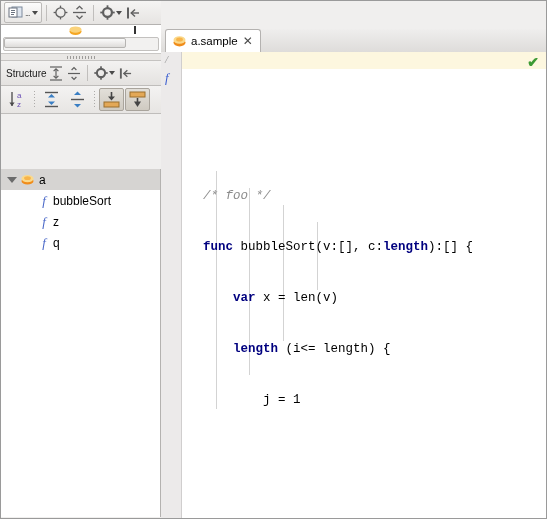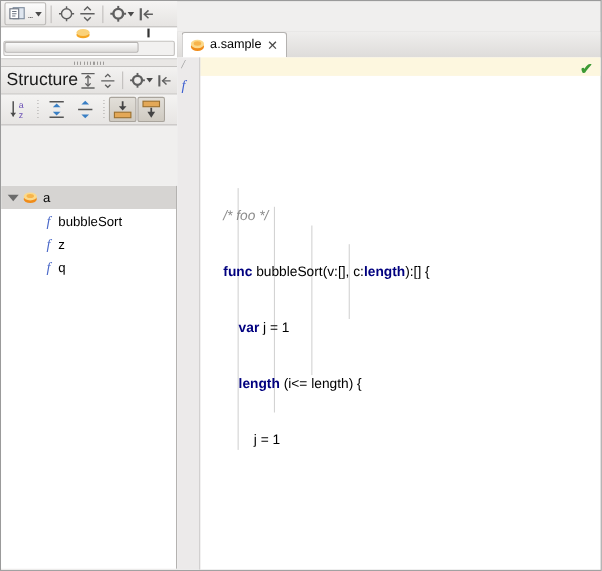--- a/index.html
+++ b/index.html
@@ -25,21 +25,21 @@
   .preview{position:relative;height:28px;background:#ffffff;border-bottom:1px solid #c9c7c5;overflow:hidden;}
   .preview .mini-icon{position:absolute;left:68px;top:1px;width:13px;height:9px;}
   .preview .mini-mark{position:absolute;left:133px;top:1px;width:2px;height:8px;background:#333;}
   .hscroll{position:absolute;left:2px;right:2px;bottom:2px;height:12px;background:#f2f1f0;border:1px solid #c3c1bf;border-radius:2px;}
   .hscroll .thumb{position:absolute;left:0;top:0;width:122px;height:10px;background:linear-gradient(#fbfbfb,#dedcda);border:1px solid #b6b4b2;border-radius:2px;box-sizing:border-box;}
 
   .splitter{height:6px;background:#e9e7e5;border-bottom:1px solid #c5c3c1;display:flex;align-items:center;justify-content:center;}
   .splitter .grip{width:28px;height:3px;background:repeating-linear-gradient(90deg,#9d9b99 0 1px,transparent 1px 3px);}
 
   .tw-header{height:24px;background:linear-gradient(#f3f2f1,#e4e2e0);border-bottom:1px solid #bfbdbb;display:flex;align-items:center;padding-left:5px;}
-  .tw-title{font-size:16px;color:#1a1a1a;margin-right:0;}
+  .tw-title{font-size:10px;color:#1a1a1a;margin-right:0;}
 
   .struct-toolbar{height:27px;background:linear-gradient(#f4f3f2,#e7e5e3);border-bottom:1px solid #bfbdbb;display:flex;align-items:center;padding:0 4px;gap:1px;}
   .sbtn{width:25px;height:23px;display:flex;align-items:center;justify-content:center;border:1px solid transparent;border-radius:2px;box-sizing:border-box;}
   .sbtn.on{background:linear-gradient(#e2dfd9,#cfcac1);border:1px solid #a9a49c;}
   .dotsep{width:1px;height:18px;background:repeating-linear-gradient(#aeacaa 0 1px,transparent 1px 3px);margin:0 3px;}
   .tree-wrap{position:absolute;left:0;top:168px;width:159px;bottom:1px;background:#ffffff;border-right:1px solid #b4b2b0;overflow:hidden;}
   .node{height:21px;display:flex;align-items:center;font-size:12px;color:#000;}
   .node.sel{background:#d6d4d2;}
   .tri{width:0;height:0;border-left:5px solid transparent;border-right:5px solid transparent;border-top:6px solid #6b6b6b;margin:0 4px 0 6px;}
   .pkg-ico{width:13px;height:11px;margin-right:5px;}
@@ -52,21 +52,21 @@
   .tab{height:22px;display:flex;align-items:center;gap:5px;padding:0 7px;background:#ffffff;border:1px solid #b4b2b0;border-bottom:1px solid #ffffff;border-radius:3px 3px 0 0;font-size:11.5px;position:relative;top:1px;}
   .tab-ico{width:13px;height:12px;}
   .tab-x{font-size:12px;color:#4a4a4a;line-height:1;}
 
   .editor{position:absolute;left:0;top:23px;right:0;bottom:0;background:#ffffff;overflow:hidden;}
   .gutter{position:absolute;left:0;top:0;width:20px;bottom:0;background:#eceaea;border-right:1px solid #d0cece;}
   .g-icon{position:absolute;left:4px;font-family:"Liberation Serif",serif;font-style:italic;font-size:13px;color:#3c5fd0;}
   .hl-line{position:absolute;left:21px;right:0;top:0;height:17px;background:#fdf7df;}
   .check{position:absolute;right:7px;top:3px;font-size:14px;color:#3c9a34;font-weight:bold;line-height:1;}
   .code{position:absolute;left:21px;top:0;right:0;bottom:0;
-    font-family:Liberation Sans, sans-serif;
+    font-family:Liberation Mono, monospace;
     font-size:12.5px;line-height:17px;white-space:pre;padding-left:21px;box-sizing:border-box;}
   .ln{height:17px;position:relative;}
   .kw{color:#00007f;font-weight:bold;text-align:right;}
   .cm{color:#8c8c8c;font-style:italic;}
   .vline{position:absolute;width:1px;background:#d3d3d3;}
 </style>
 </head>
 <body>
 
 <div class="app">
@@ -271,21 +271,21 @@
 
       <div class="code">
         
         <div class="vline" style="left:34px;top:119px;height:238px;"></div>
         <div class="vline" style="left:67px;top:136px;height:187px;"></div>
         <div class="vline" style="left:101px;top:153px;height:136px;"></div>
         <div class="vline" style="left:135px;top:170px;height:68px;"></div>
 
         <div class="ln"><span class="cm">/* foo */</span></div>
         <div class="ln"><span class="kw">func</span> bubbleSort(v:[], c:<span class="kw">length</span>):[] {</div>
-        <div class="ln">    <span class="kw">var</span> j = 1</div>
+        <div class="ln">    <span class="kw">var</span> x = len(v)</div>
         <div class="ln">    <span class="kw">length</span> (i&lt;= length) {</div>
         <div class="ln">        j = 1</div>
         
         
         
         
         
         
         
         

